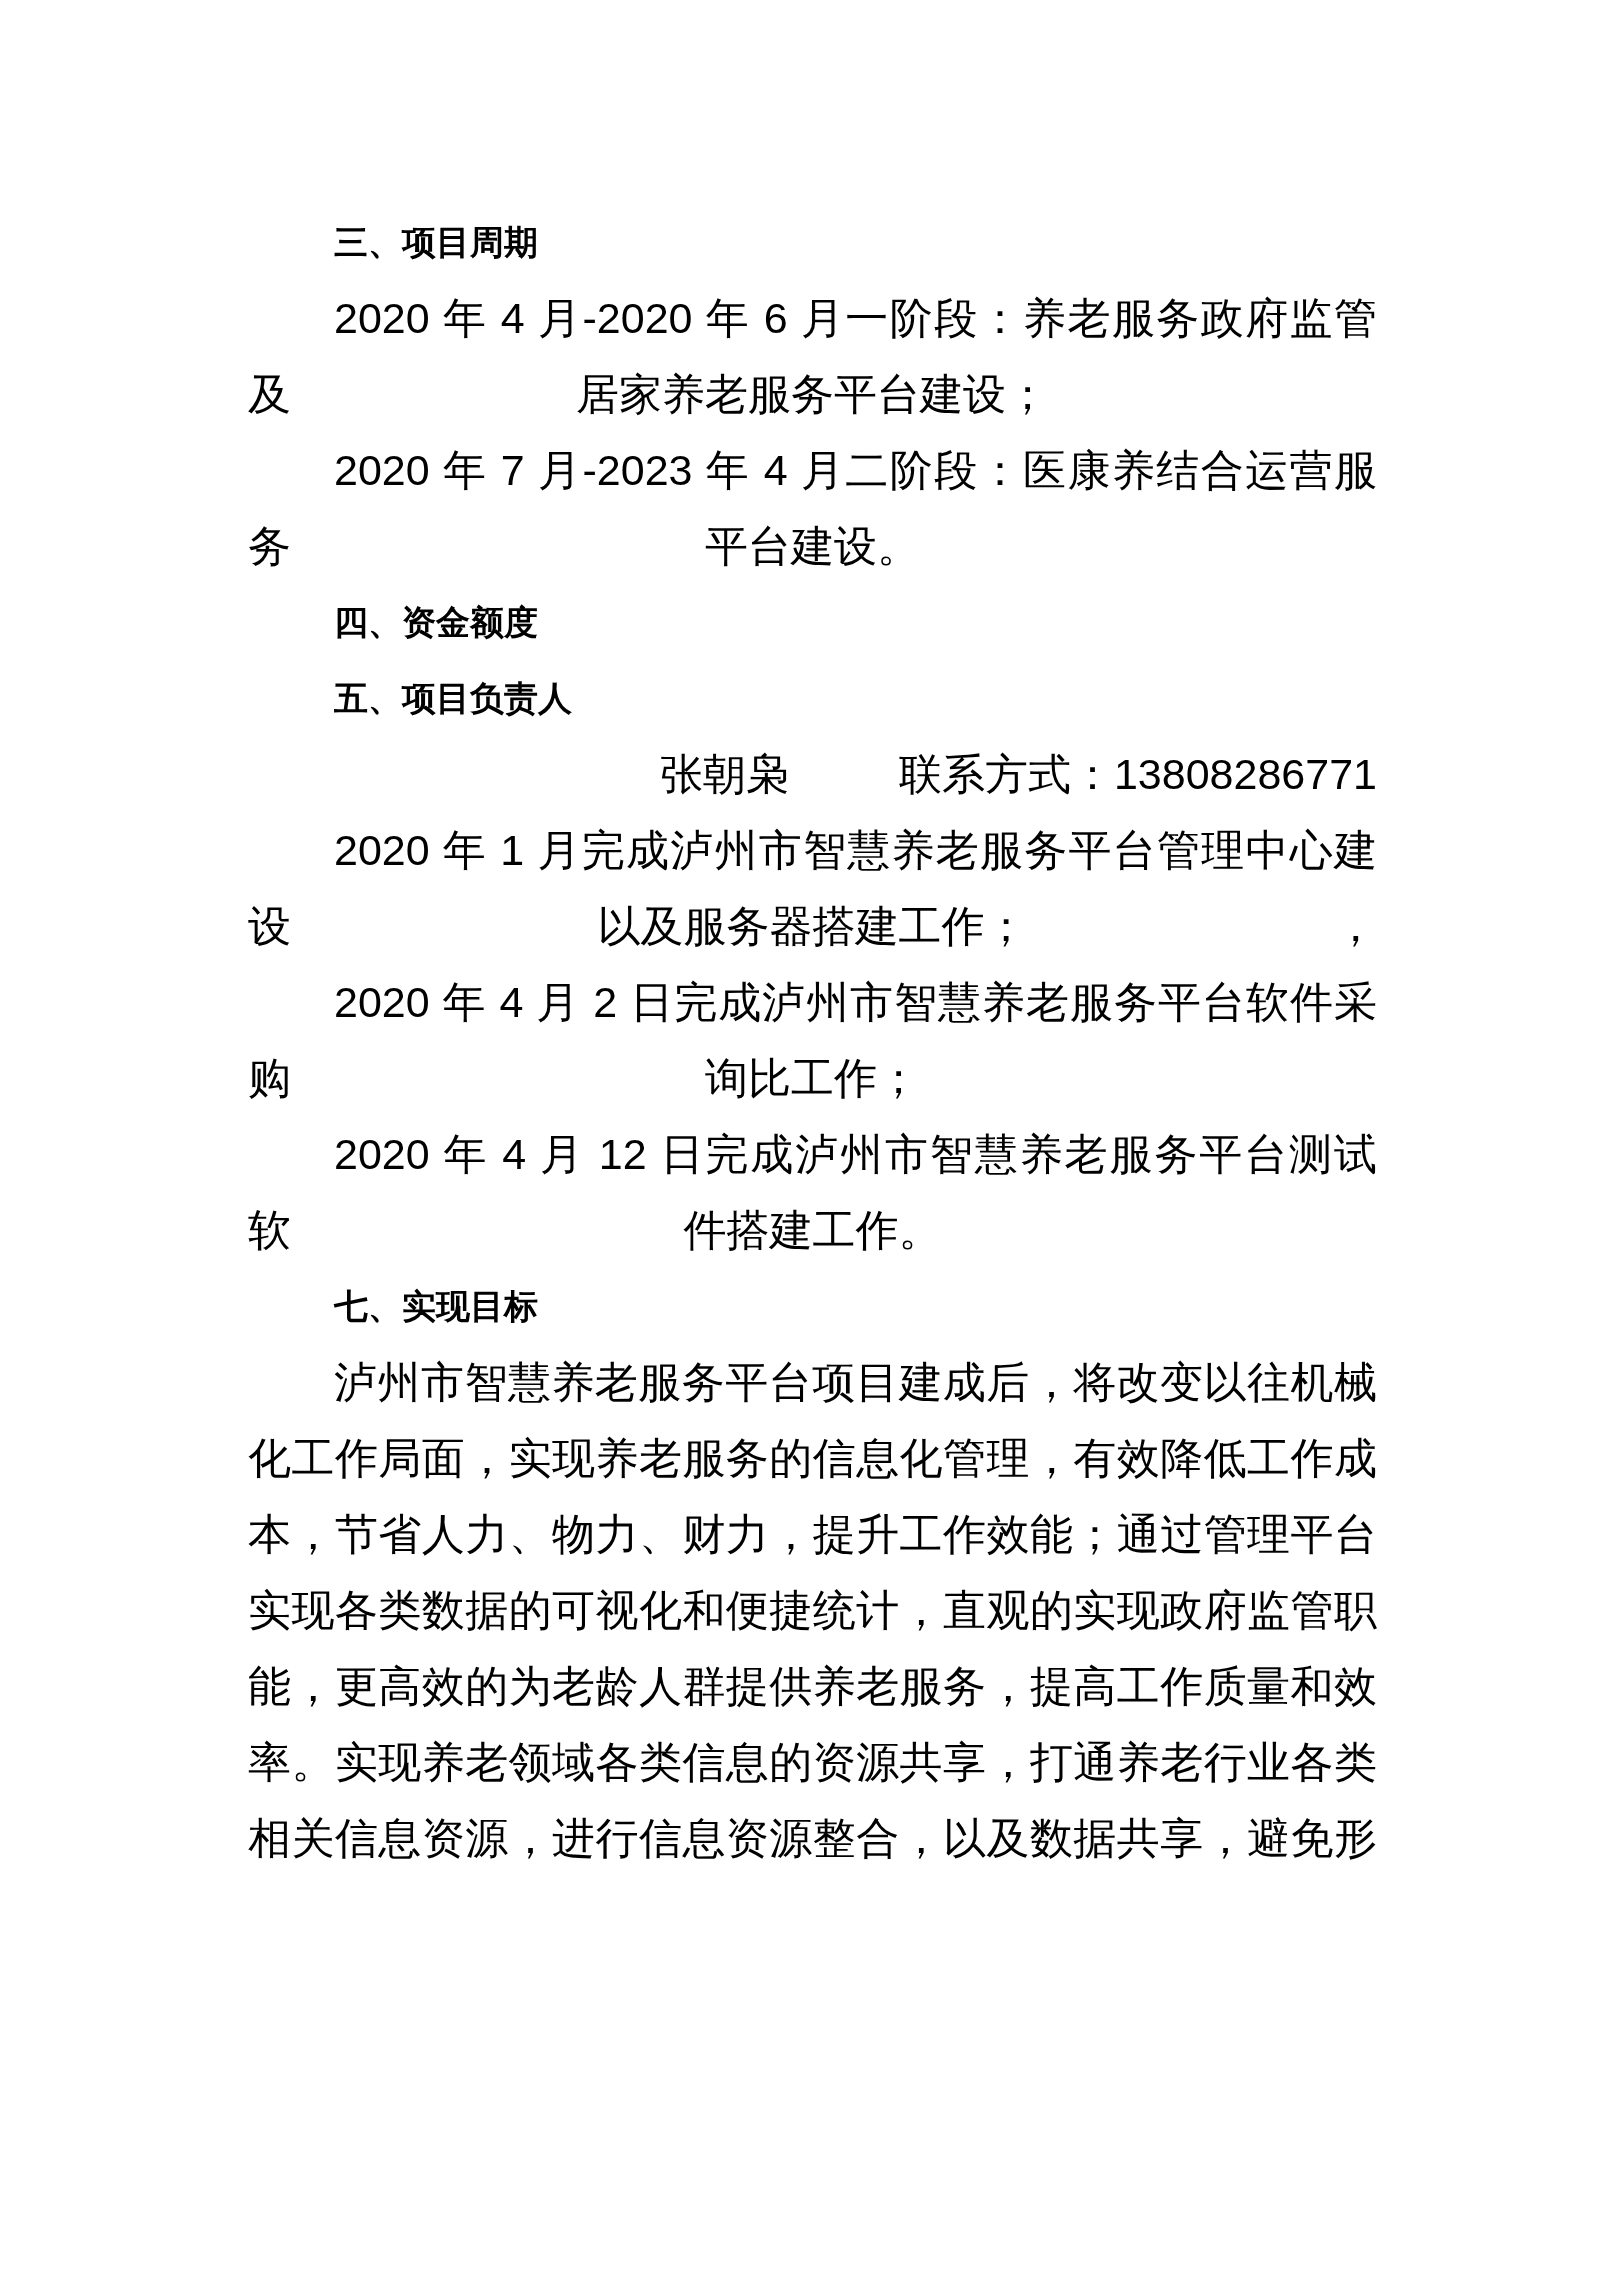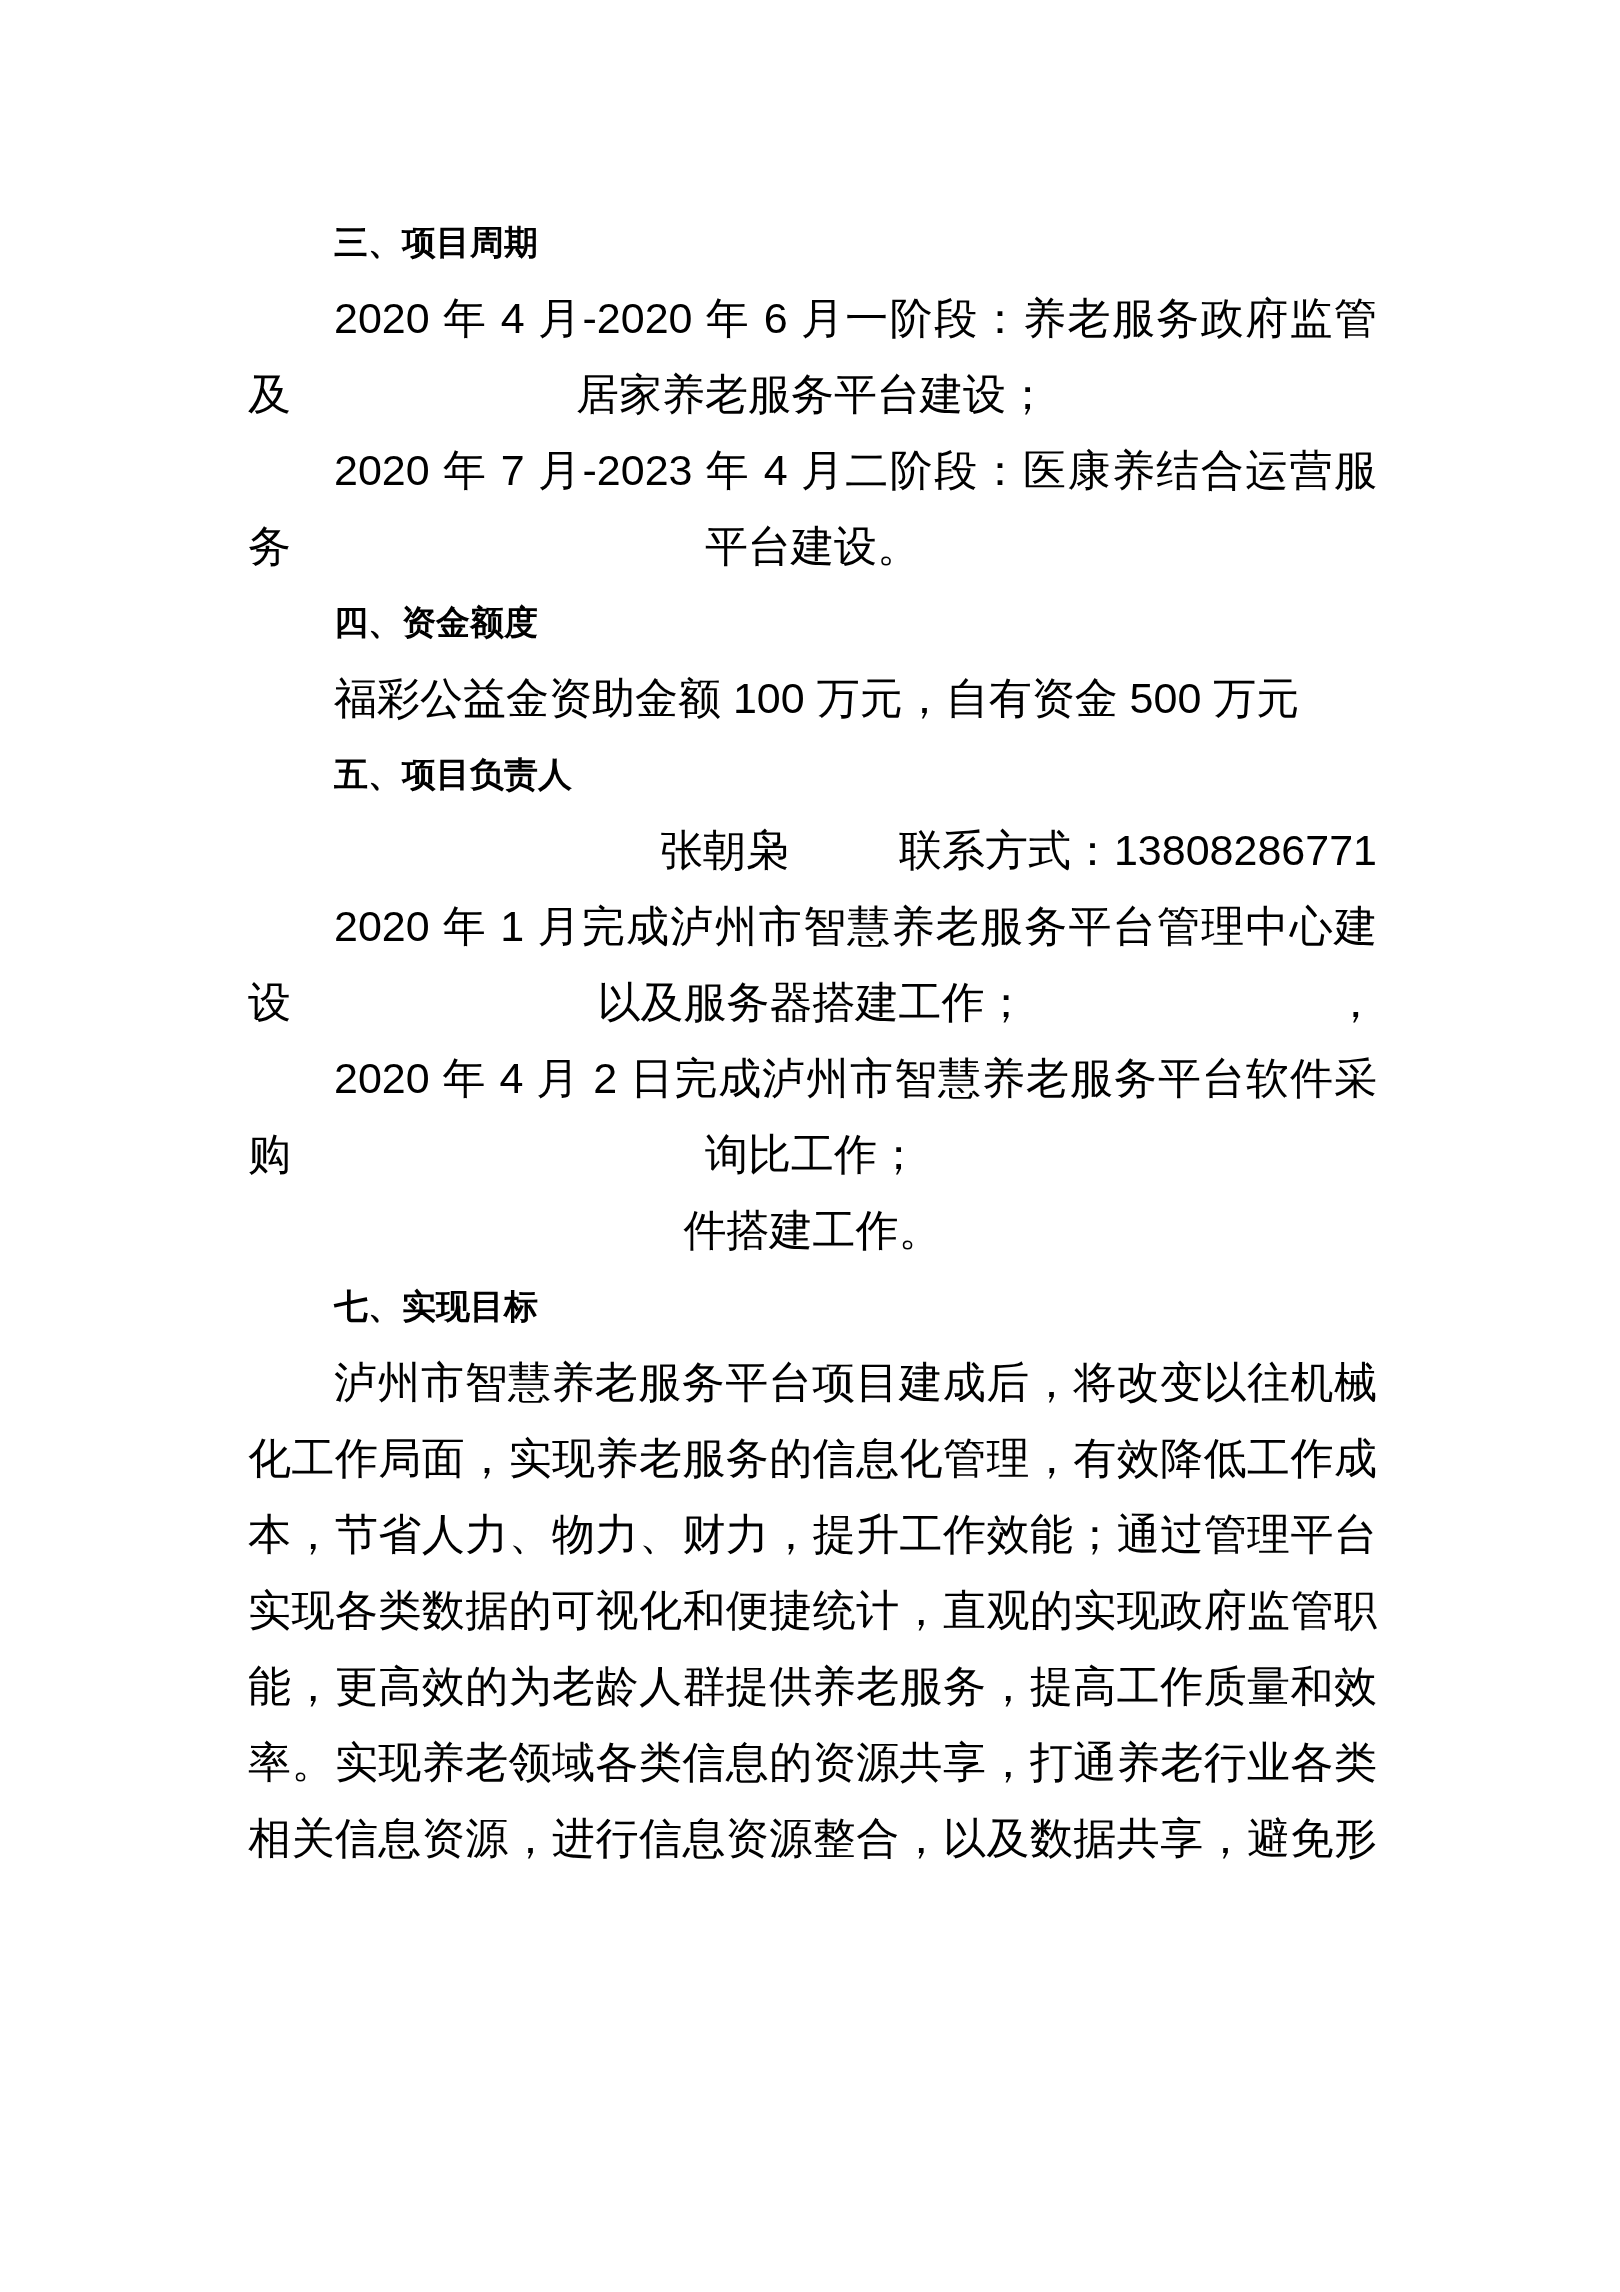--- a/index.html
+++ b/index.html
@@ -69,31 +69,31 @@
 <div class="page">
   <div class="content">
 
     <div class="line h">三、项目周期</div>
     <div class="line pf">2020 年 4 月-2020 年 6 月一阶段：养老服务政府监管及</div>
     <div class="line pl">居家养老服务平台建设；</div>
     <div class="line pf">2020 年 7 月-2023 年 4 月二阶段：医康养结合运营服务</div>
     <div class="line pl">平台建设。</div>
 
     <div class="line h">四、资金额度</div>
-    <div class="line pfl">福彩公益金资助金额 100 万元，自有资金 500 万元</div>
 
     <div class="line h">五、项目负责人</div>
     <div class="line person">
       <span>张朝枭</span><span class="gap"></span><span>联系方式：</span><span>13808286771</span>
     </div>
 
     <div class="line pf">2020 年 1 月完成泸州市智慧养老服务平台管理中心建设，</div>
     <div class="line pl">以及服务器搭建工作；</div>
     <div class="line pf">2020 年 4 月 2 日完成泸州市智慧养老服务平台软件采购</div>
     <div class="line pl">询比工作；</div>
+    <div class="line pf">2020 年 4 月 12 日完成泸州市智慧养老服务平台测试软</div>
     <div class="line pl">件搭建工作。</div>
 
     <div class="line h">七、实现目标</div>
     <div class="line pf">泸州市智慧养老服务平台项目建成后，将改变以往机械</div>
     <div class="line pc">化工作局面，实现养老服务的信息化管理，有效降低工作成</div>
     <div class="line pc">本，节省人力、物力、财力，提升工作效能；通过管理平台</div>
     <div class="line pc">实现各类数据的可视化和便捷统计，直观的实现政府监管职</div>
     <div class="line pc">能，更高效的为老龄人群提供养老服务，提高工作质量和效</div>
     <div class="line pc">率。实现养老领域各类信息的资源共享，打通养老行业各类</div>
     <div class="line pc">相关信息资源，进行信息资源整合，以及数据共享，避免形</div>

